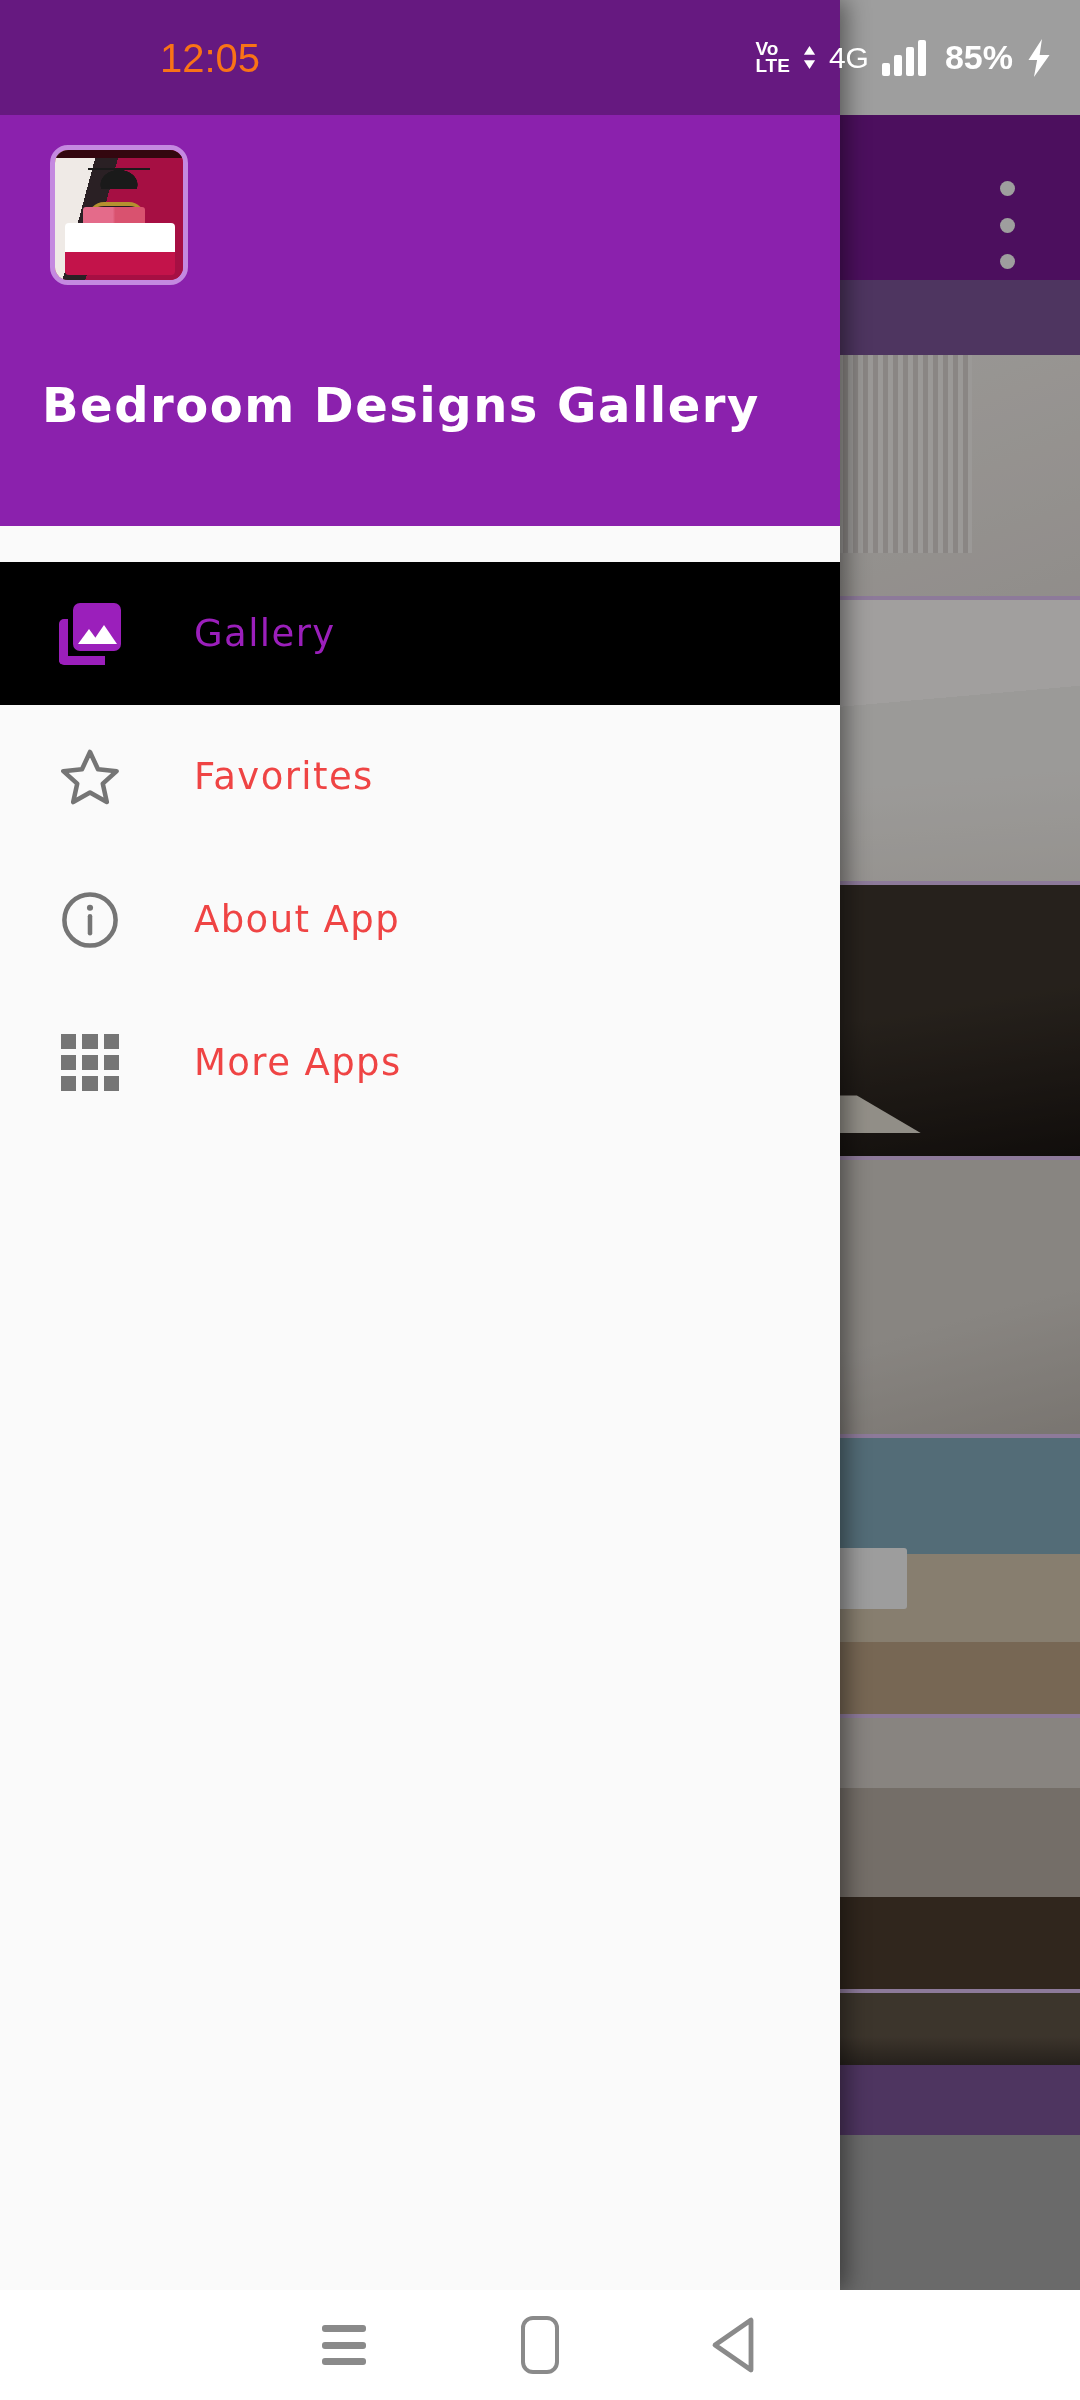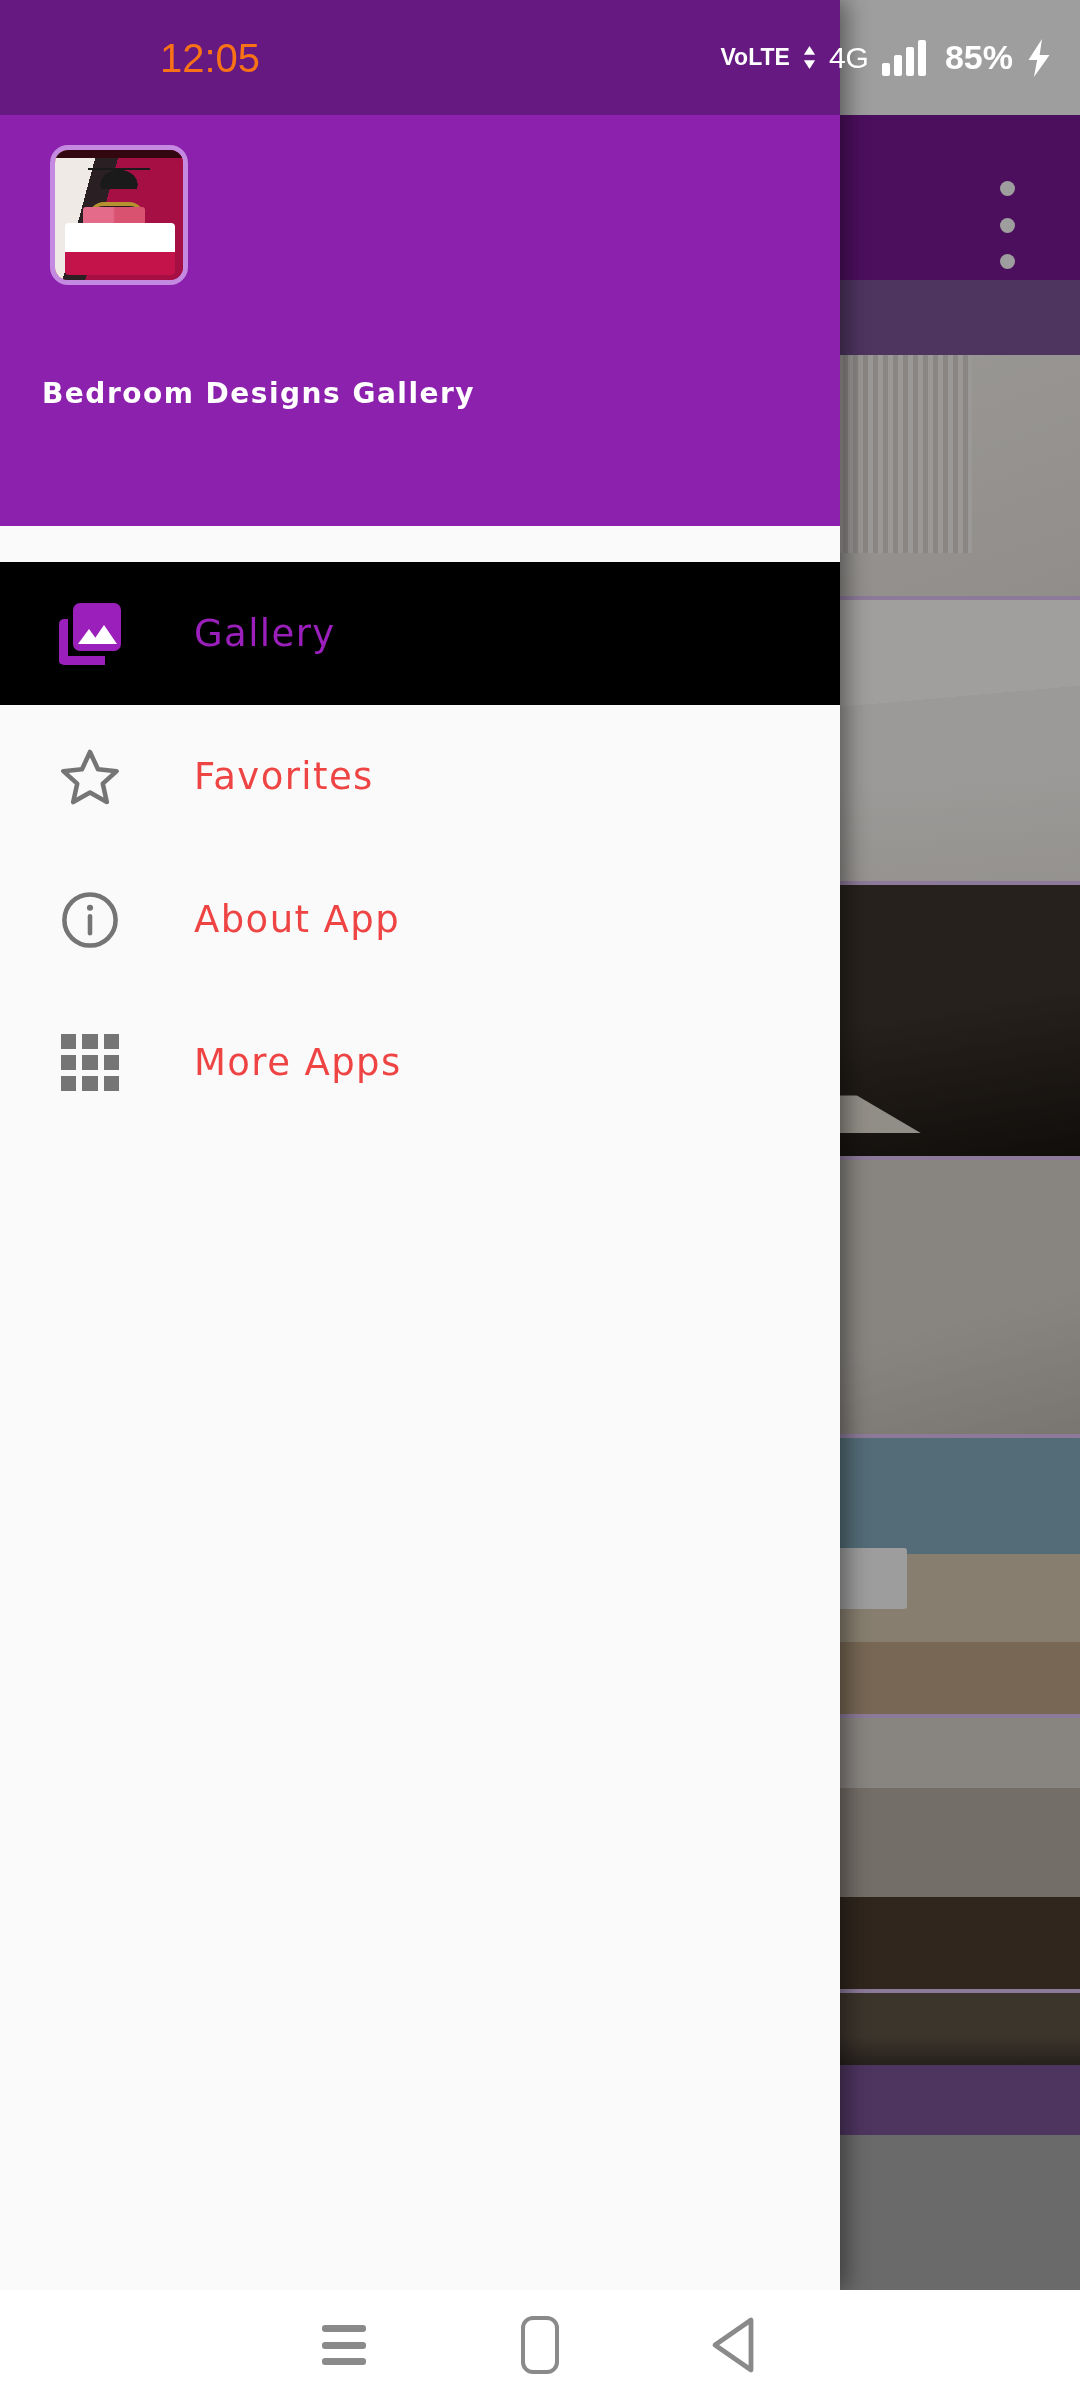--- a/index.html
+++ b/index.html
@@ -163,21 +163,21 @@
     border-radius:3px;
   }
   .app-icon .head {
     position:absolute; left:26%; top:40%; width:44%; height:22%;
     background:#241a20; border-radius:16px 16px 0 0;
     border-top:4px solid #b5912f;
   }
   .header-texts { position:absolute; left:42px; top:262px; width:760px; }
   .app-title {
     font-family:"DejaVu Sans", sans-serif;
-    font-size:28px; font-weight:bold; color:#ffffff;
+    font-size:48px; font-weight:bold; color:#ffffff;
     letter-spacing:1.5px; line-height:1.18;
     white-space:nowrap;
   }
   .app-email {
     font-family:"DejaVu Sans", sans-serif;
     font-size:38px; color:#f0d7fb;
     letter-spacing:1.2px; line-height:1.2; margin-top:4px;
     white-space:nowrap;
   }
   .drawer-gap { height:36px; background:#fafafa; }
@@ -372,21 +372,21 @@
         </div>
         <div class="item-label">More Apps</div>
       </div>
 
 
     </div>
   </div>
 
   <div style="position:absolute;right:28px;top:0;height:115px;display:flex;
               align-items:center;gap:13px;color:#fff;">
-    <div style="display:flex;flex-direction:row;line-height:0.88;font-size:23px;
+    <div style="display:flex;flex-direction:column;line-height:0.88;font-size:19px;
                 font-weight:bold;font-family:'Liberation Sans',sans-serif;">
       <span>Vo</span>
       <span>LTE</span>
     </div>
     <div style="display:flex;flex-direction:column;gap:3px;align-items:center;">
       <svg width="13" height="10" viewBox="0 0 10 8">
           <polygon points="5,0 9.5,7 0.5,7" fill="#fff"></polygon>
         </svg>
       <svg width="13" height="10" viewBox="0 0 10 8">
           <polygon points="5,8 0.5,1 9.5,1" fill="#fff"></polygon>

